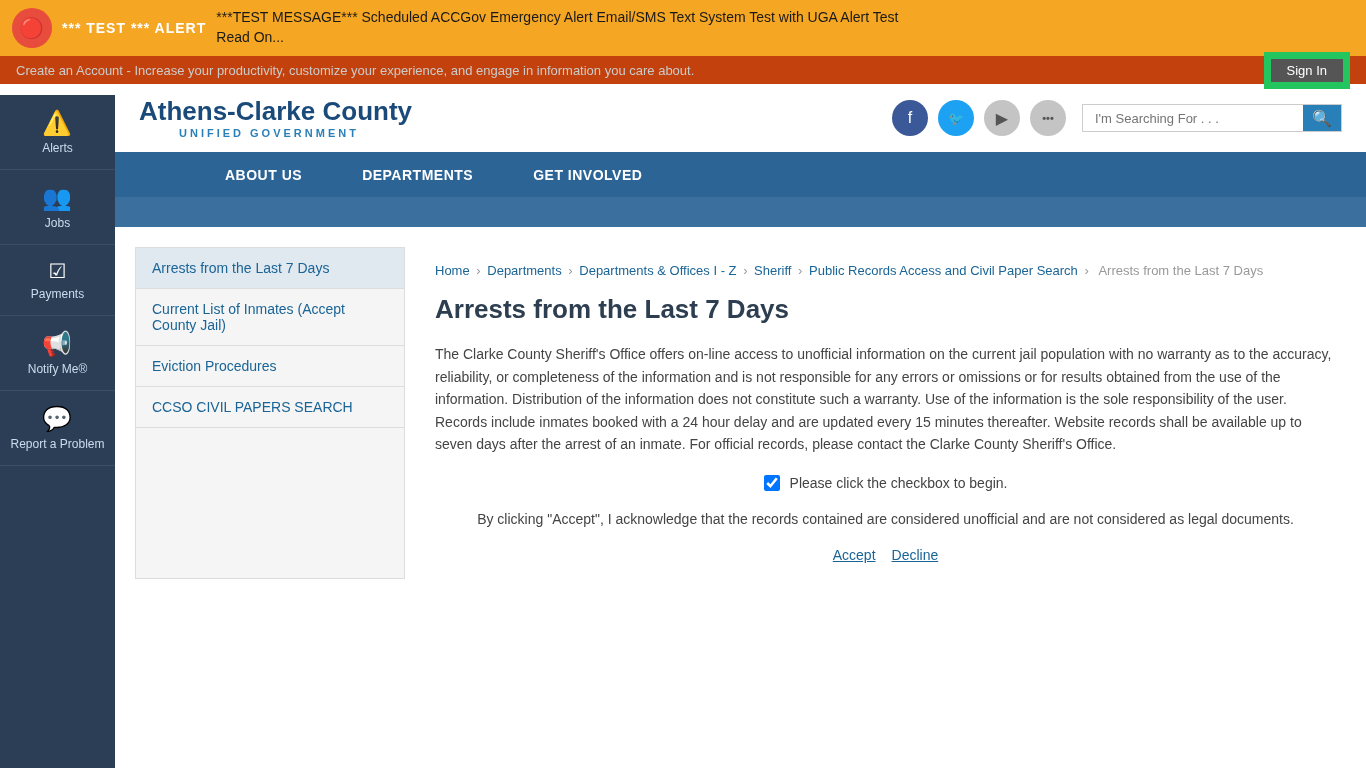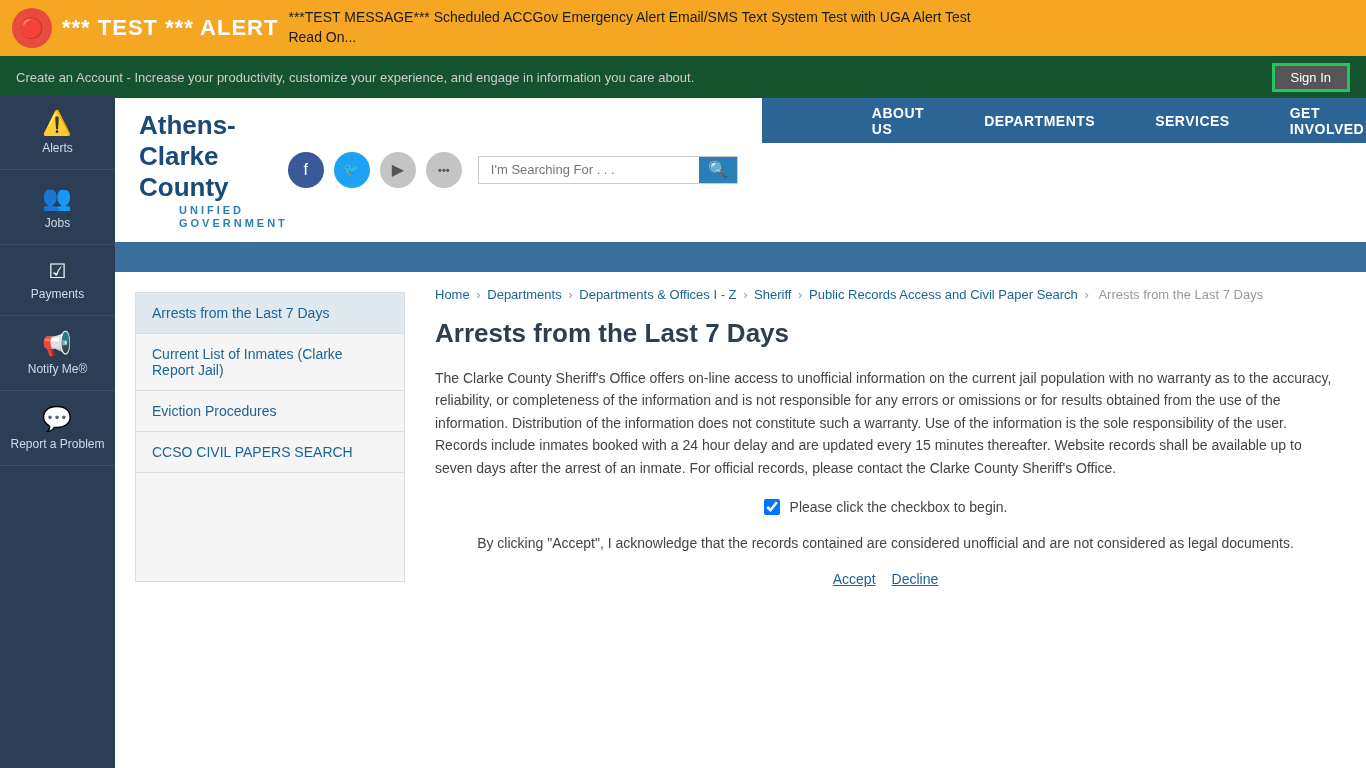--- a/index.html
+++ b/index.html
@@ -17,47 +17,47 @@
       background: #e74c3c;
       border-radius: 50%;
       width: 40px; height: 40px;
       display: flex; align-items: center; justify-content: center;
       margin-right: 10px;
       flex-shrink: 0;
     }
     .alert-badge-text {
       color: white;
       font-weight: 900;
-      font-size: 22px;
+      font-size: 14px;
       letter-spacing: 1px;
       margin-right: 10px;
     }
     .alert-message {
       color: #1a1a1a;
       font-size: 14px;
       line-height: 1.4;
     }
 
     
     .account-bar {
-      background: #14532d;
+      background: #c2410c;
       display: flex;
       align-items: center;
       justify-content: space-between;
       padding: 12px 16px;
-      height: 42px;
+      height: 28px;
     }
     .account-bar-text {
       color: #ccc;
       font-size: 13px;
     }
     .sign-in-btn {
       background: #555;
       color: #fff;
-      border: 3px solid #22c55e;
+      border: 7px solid #22c55e;
       padding: 4px 16px;
       cursor: pointer;
       font-size: 13px;
       margin-left: 29px;
     }
 
     
     .left-sidebar {
       position: fixed;
       left: 0; top: 95px;
@@ -88,21 +88,21 @@
     .sidebar-label {
       font-size: 12px;
       color: #ccdcee;
     }
 
     
     .header {
       margin-left: 115px;
       background: #fff;
       display: flex;
-      flex-direction: row;
+      flex-direction: column;
     }
     .header-top {
       display: flex;
       align-items: center;
       padding: 12px 24px;
       justify-content: space-between;
     }
     .logo-area { display: flex; align-items: center; }
     .logo-text {
       line-height: 1.2;
@@ -213,21 +213,21 @@
       color: #1a6496;
       text-decoration: none;
       font-size: 14px;
       cursor: pointer;
     }
     .left-nav-item.active { background: #e0e8f0; }
 
     
     .content {
       flex: 1;
-      padding: 15px 30px;
+      padding: 36px 30px;
     }
     .breadcrumb {
       font-size: 13px;
       color: #666;
       margin-bottom: 16px;
     }
     .breadcrumb a {
       color: #1a6496;
       text-decoration: none;
       cursor: pointer;
@@ -338,32 +338,31 @@
       <div class="search-box">
         <input class="search-input" type="text" placeholder="I'm Searching For . . ." style="">
         <button class="search-btn">🔍</button>
       </div>
     </div>
   </div>
 
   <div class="nav-bar">
     <div class="nav-item">ABOUT US</div>
     <div class="nav-item">DEPARTMENTS</div>
-    <div class="nav-item">SERVICES</div>
     <div class="nav-item">GET INVOLVED</div>
   </div>
 </div>
 
 <div class="blue-bar"></div>
 
 <div class="main-wrap">
 
   <div class="left-nav">
     <a class="left-nav-item active">Arrests from the Last 7 Days</a>
-    <a class="left-nav-item">Current List of Inmates (Clarke Report Jail)</a>
+    <a class="left-nav-item">Current List of Inmates (Accept County Jail)</a>
     <a class="left-nav-item">Eviction Procedures</a>
     <a class="left-nav-item">CCSO CIVIL PAPERS SEARCH</a>
   </div>
 
   <div class="content">
 
     <div class="breadcrumb">
       <a>Home</a>
       <span> › </span>
       <a>Departments</a>

